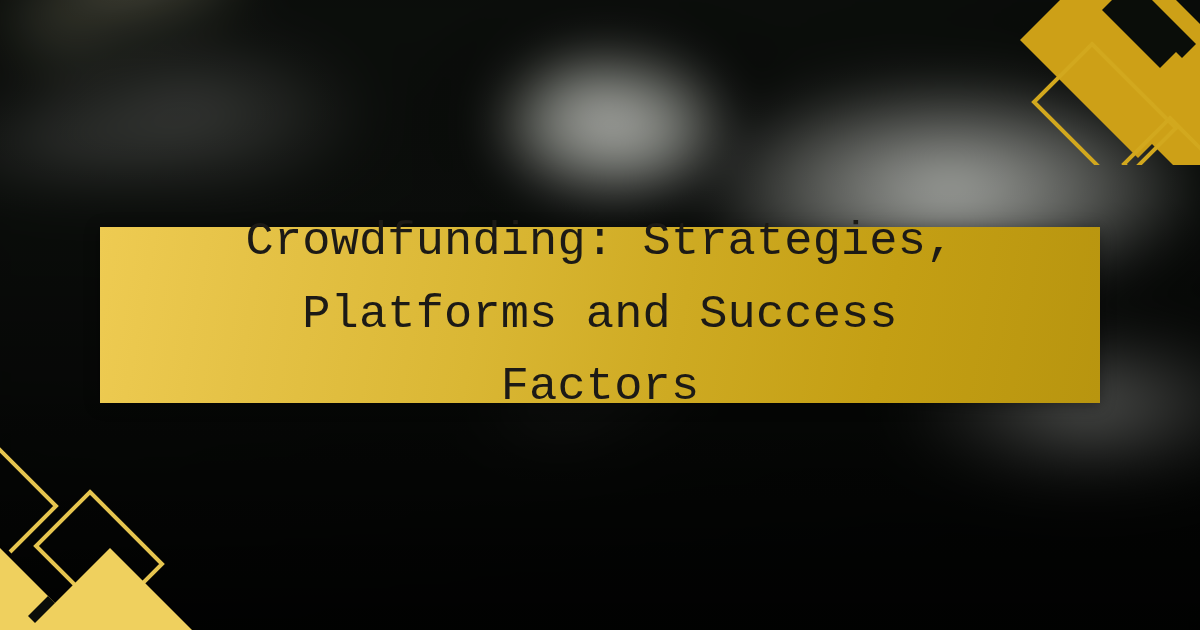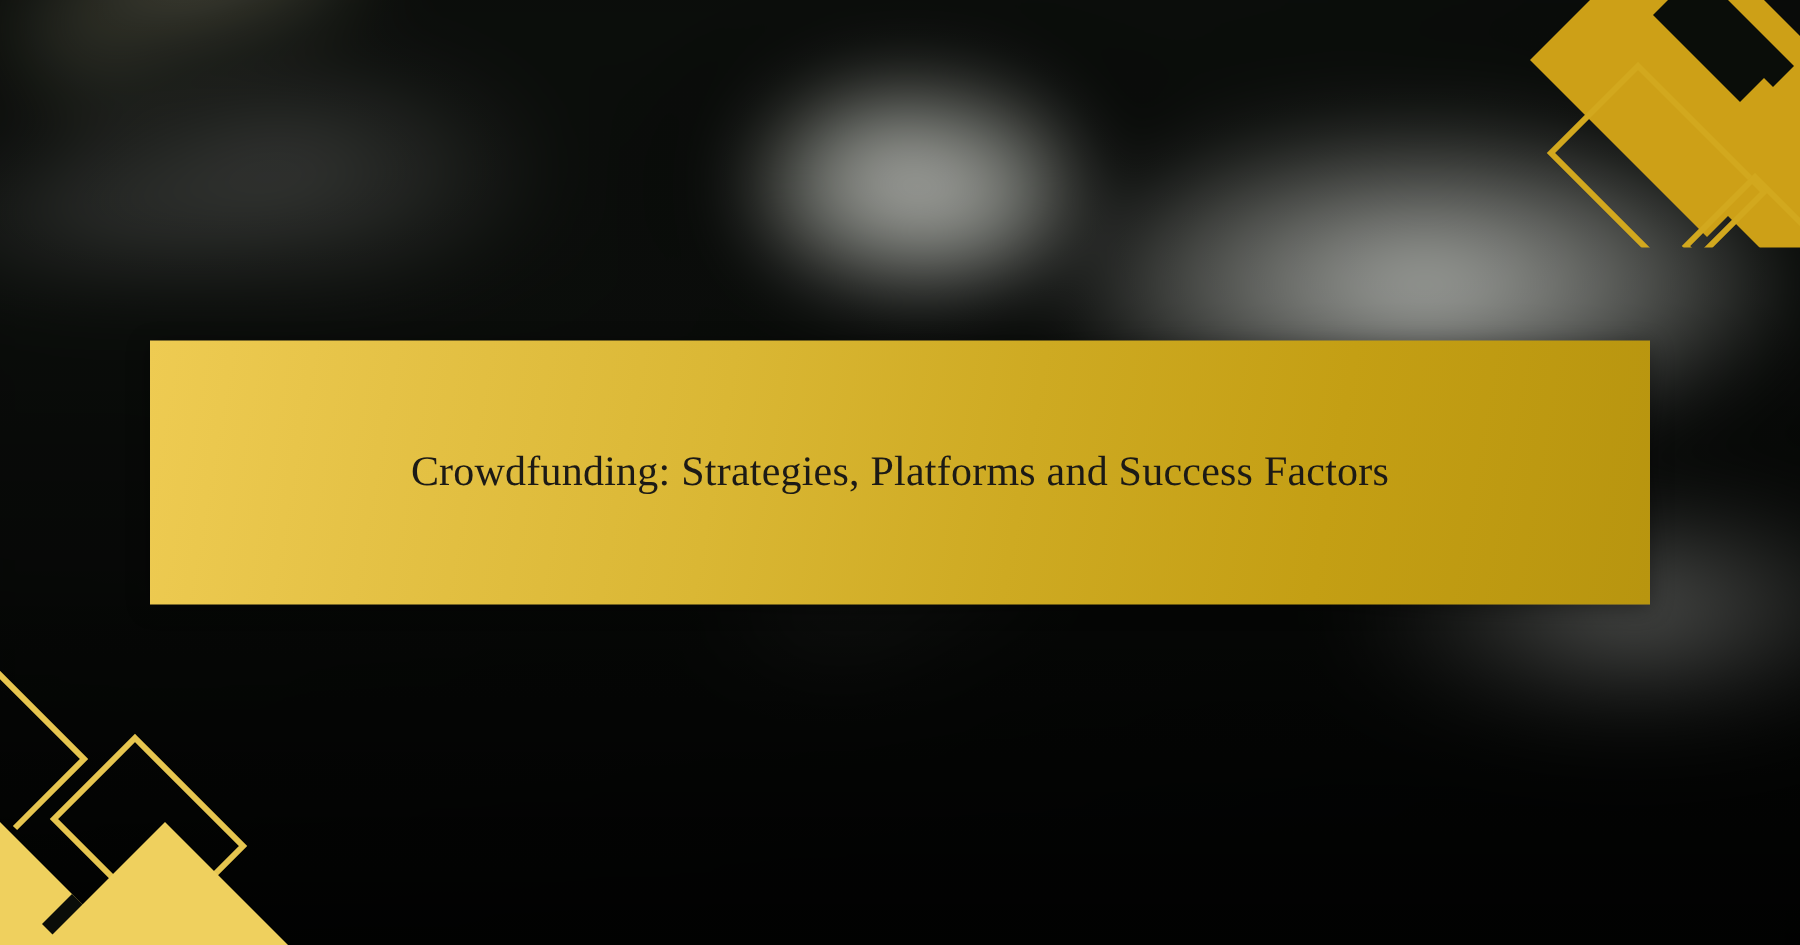--- a/index.html
+++ b/index.html
@@ -84,22 +84,22 @@
                 #eecb52 0%,
                 #e5c246 16%,
                 #dab734 38%,
                 #ceaa22 58%,
                 #c49f14 78%,
                 #b8950f 100%);
     box-shadow: 0 2px 14px rgba(0,0,0,0.38);
   }
 
   .title-text {
-    font-family: Liberation Serif, serif;
-    font-size: 28px;
+    font-family: Liberation Mono, monospace;
+    font-size: 47px;
     font-weight: 400;
     line-height: 1.55;
     letter-spacing: 0.15px;
     text-align: center;
     color: #1c1a16;
     max-width: 760px;
   }
 </style>
 </head>
 <body>

